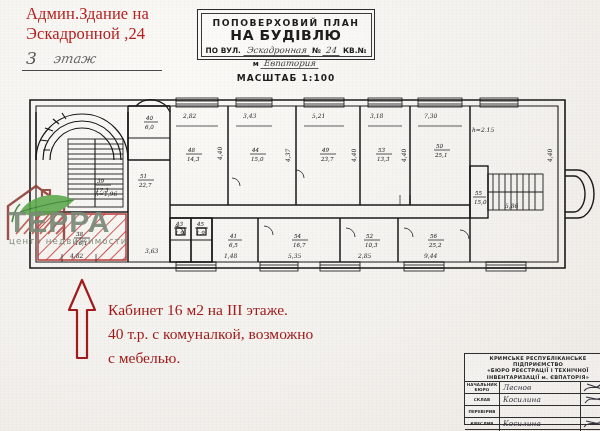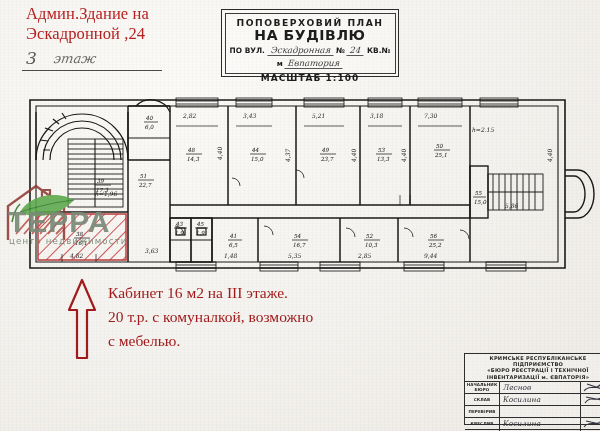--- a/index.html
+++ b/index.html
@@ -38,21 +38,21 @@
     font-family:"DejaVu Serif", serif;font-style:italic;
   }
   #floorWord{
     position:absolute;left:32px;top:3px;font-size:13px;color:#6a6a6a;
     font-style:italic;font-family:"DejaVu Serif", serif;
     transform:skewX(-9deg);
   }
 
   
   #titleBlock{
-    position:absolute;left:221px;top:9px;width:178px;height:68px;
+    position:absolute;left:197px;top:9px;width:178px;height:51px;
     border:1.6px solid #2b2b2b;background:rgba(255,255,255,.25);
     box-sizing:border-box;
   }
   #titleBlock .tb-inner{
     position:absolute;inset:2.5px;border:1px solid #3a3a3a;box-sizing:border-box;
     padding-top:3px;text-align:center;
   }
   .tbMain{font-family:"DejaVu Sans",sans-serif;font-weight:bold;font-size:9.2px;
     letter-spacing:1.5px;color:#1d1d1d;}
   .tbSub{font-family:"DejaVu Sans",sans-serif;font-weight:bold;font-size:14px;
@@ -75,21 +75,21 @@
     font-weight:bold;font-size:30px;color:#7b8a78;letter-spacing:1px;
     opacity:.92;
   }
   #logoSub{
     position:absolute;left:9px;top:236px;font-family:"DejaVu Sans",sans-serif;
     font-size:8.6px;color:#7b8a78;letter-spacing:1.15px;opacity:.95;
   }
 
   
   #note{
-    position:absolute;left:108px;top:281px;width:330px;
+    position:absolute;left:108px;top:298px;width:330px;
     color:#a01c1c;font-size:15.5px;line-height:24px;
   }
   #arrow{position:absolute;left:62px;top:276px;width:40px;height:86px;}
 
   
   #bti{
     position:absolute;left:464px;top:353px;width:148px;height:72px;
     border:1.3px solid #2e2e2e;box-sizing:border-box;
     background:rgba(255,255,255,.2);
     font-family:"DejaVu Sans",sans-serif;
@@ -410,21 +410,21 @@
   </svg>
   <div id="logoTxt">ТЕРРА</div>
   <div id="logoSub">центр недвижимости</div>
 
   <svg id="arrow" viewBox="0 0 40 86">
     <path d="M20,4 L33,34 L25,34 L25,82 L15,82 L15,34 L7,34 Z" fill="none" stroke="#a01c1c" stroke-width="2.2" stroke-linejoin="round"></path>
   </svg>
 
   <div id="note">
     <div>Кабинет 16 м2 на III этаже.</div>
-    <div>20 т.р. с комуналкой, возможно</div>
+    <div>40 т.р. с комуналкой, возможно</div>
     <div>с мебелью.</div>
   </div>
 
   <div id="bti">
     <div id="btiHead">
       <div>КРИМСЬКЕ  РЕСПУБЛІКАНСЬКЕ</div>
       <div>ПІДПРИЄМСТВО</div>
       <div>«БЮРО  РЕЄСТРАЦІЇ  І  ТЕХНІЧНОЇ</div>
       <div>ІНВЕНТАРИЗАЦІЇ  м. ЄВПАТОРІЯ»</div>
     </div>

